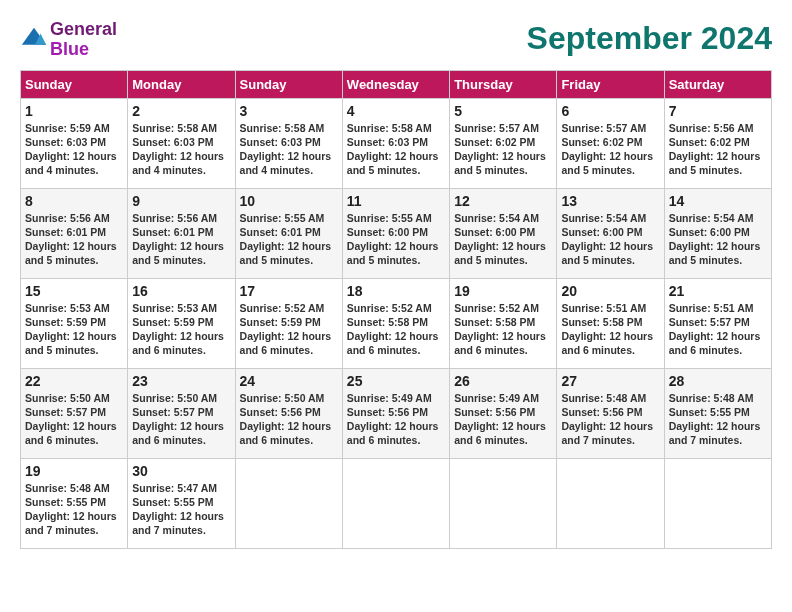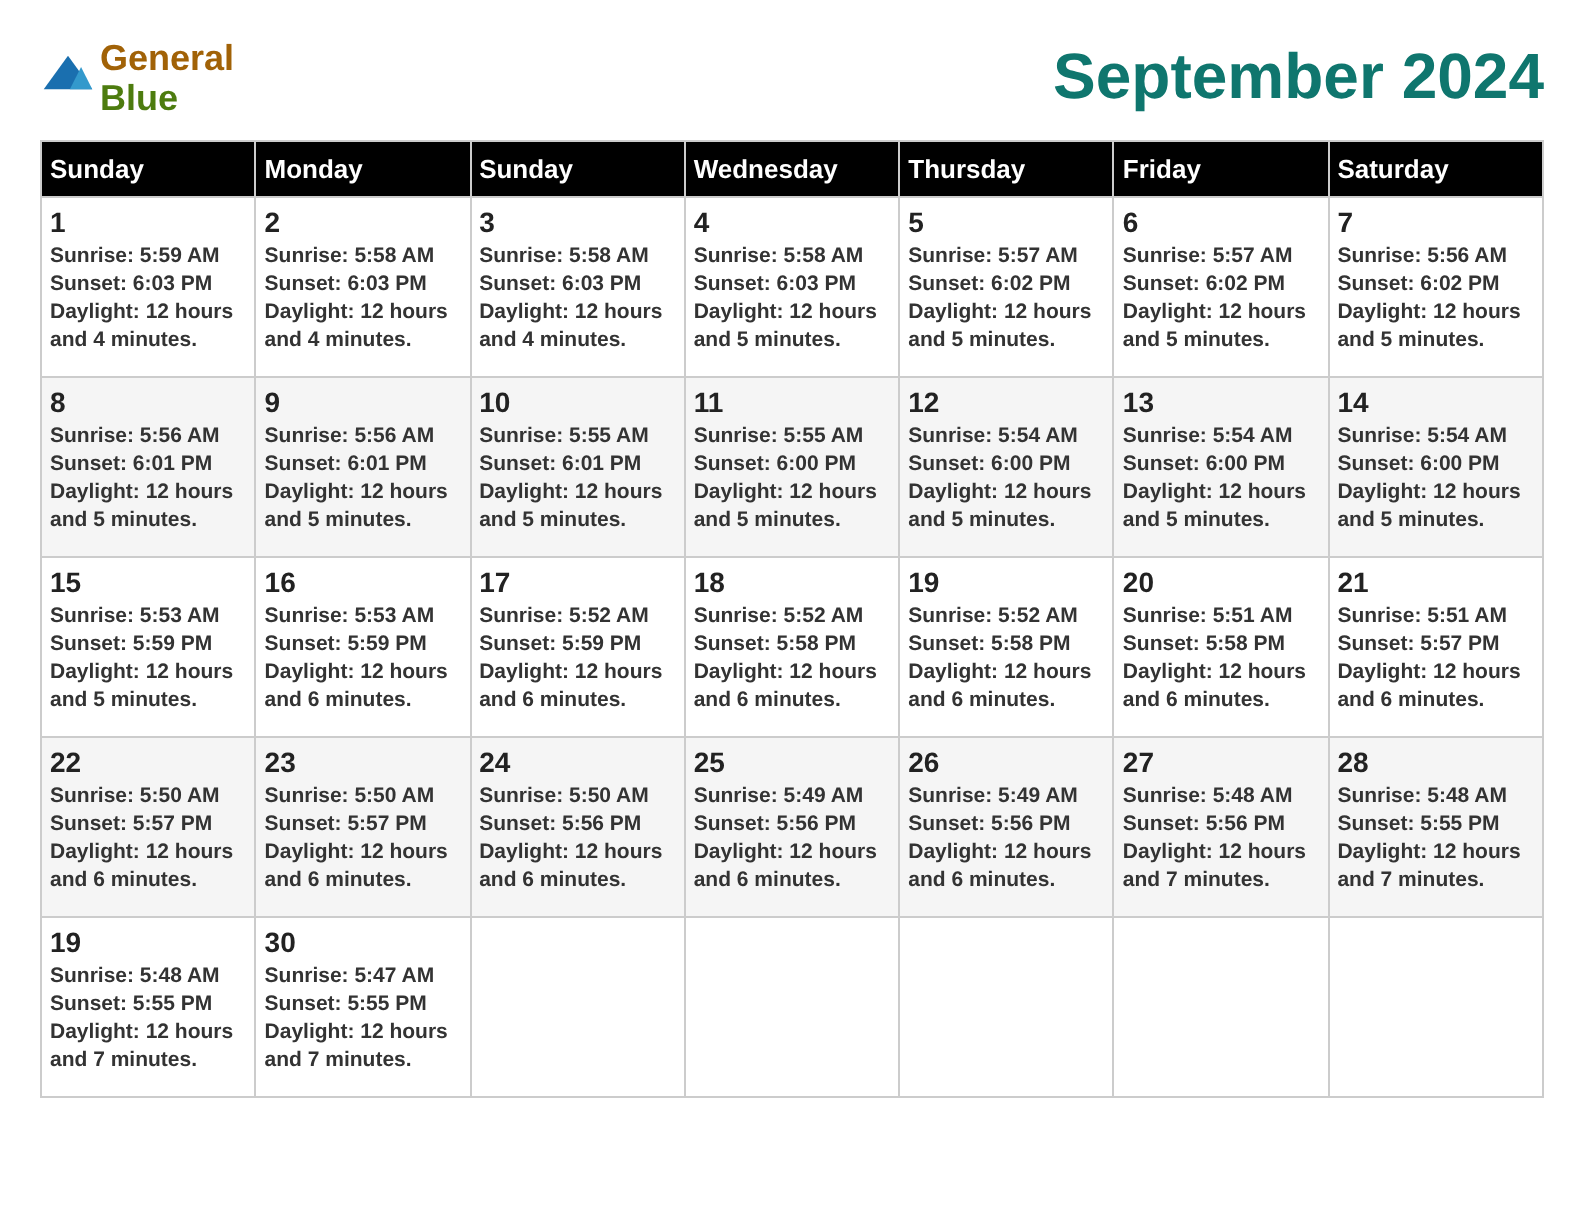--- a/index.html
+++ b/index.html
@@ -20,21 +20,21 @@
       display: flex;
       align-items: center;
     }
     .logo-text {
       font-size: 18px;
       font-weight: bold;
       color: #333;
       line-height: 1.1;
     }
     .logo-text span {
-      color: #a16207;
+      color: #701a75;
     }
     .logo-icon {
       width: 28px;
       height: 28px;
       margin-right: 2px;
     }
     .title-block {
       text-align: right;
     }
     .month-title {
@@ -45,21 +45,21 @@
     .location {
       font-size: 15px;
       color: #555;
     }
     table {
       width: 100%;
       border-collapse: collapse;
       font-size: 11px;
     }
     thead tr th {
-      background-color: #000000;
+      background-color: #be185d;
       color: #fff;
       padding: 6px 4px;
       text-align: left;
       font-size: 13px;
       font-weight: bold;
       border: 1px solid #ccc;
     }
     tbody tr td {
       border: 1px solid #ccc;
       vertical-align: top;
@@ -94,21 +94,21 @@
 <body>
 
 <div class="header">
   <div class="logo">
     <svg class="logo-icon" viewBox="0 0 30 30">
       <polygon points="15,2 28,20 2,20" fill="#1a6faf"></polygon>
       <polygon points="22,8 28,20 16,20" fill="#3399cc"></polygon>
     </svg>
     <div class="logo-text">
       <span>General</span><br>
-      <span style="color:#4d7c0f">Blue</span>
+      <span style="color:#a21caf">Blue</span>
     </div>
   </div>
   <div class="title-block">
     <div class="month-title">September 2024</div>
   </div>
 </div>
 
 <table>
   <thead>
     <tr>

